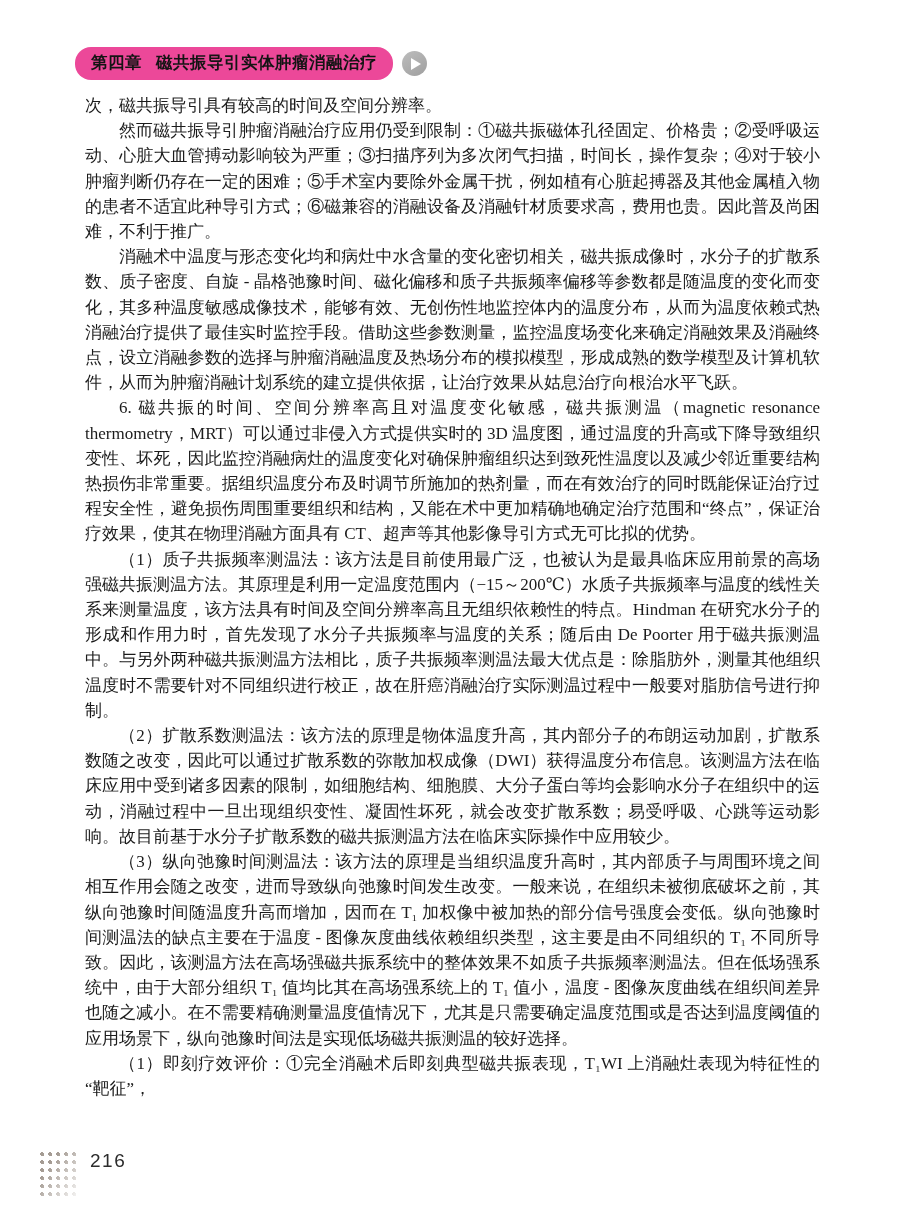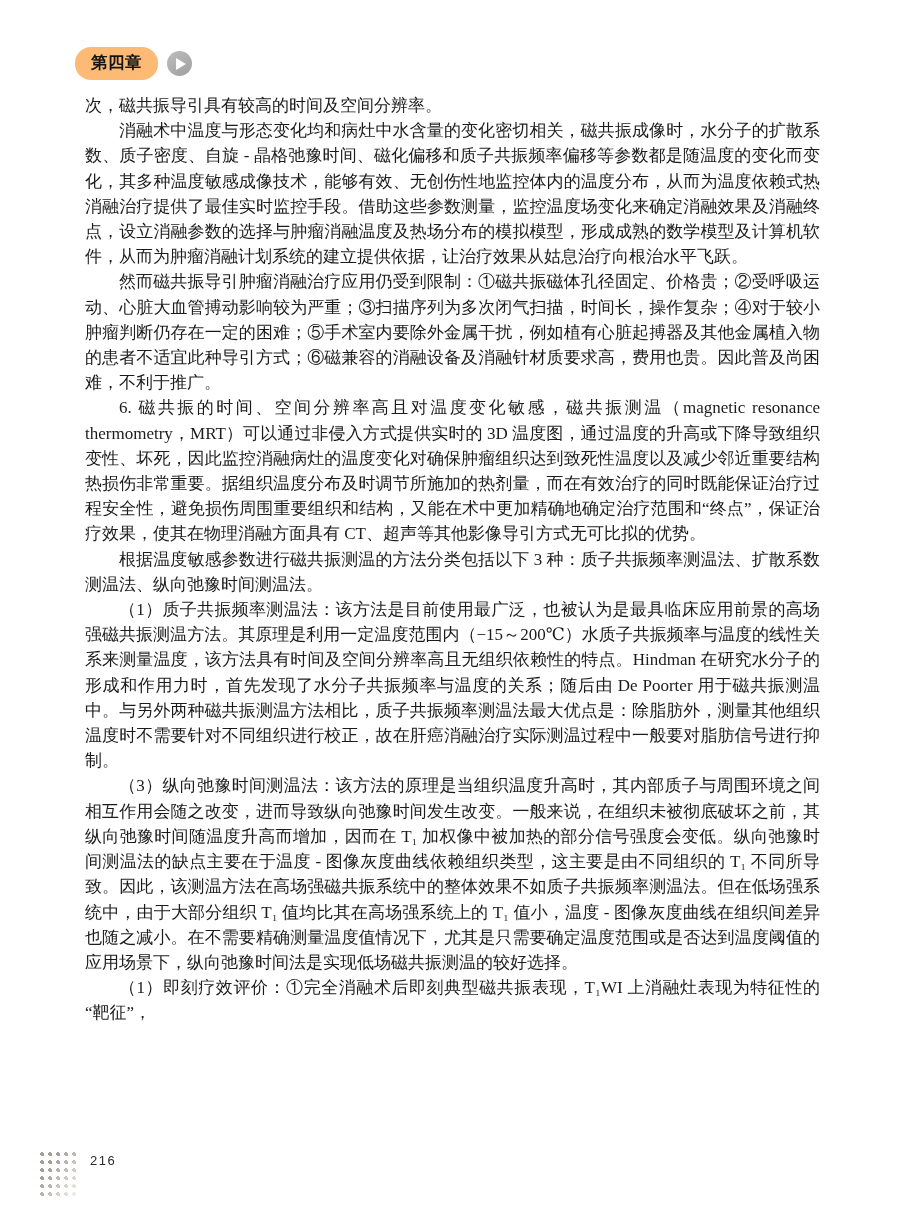--- a/index.html
+++ b/index.html
@@ -10,21 +10,21 @@
     font-family:"Liberation Serif","DejaVu Serif",serif;
     color:#1b1b1b;
     overflow:hidden;
   }
   
   .chapter-header{
     position:absolute; left:75px; top:47px;
     display:flex; align-items:center; gap:9px;
   }
   .chapter-pill{
-    background:#fdba74;
+    background:#ec4899;
     border-radius:16px;
     padding:5px 16px 6px 16px;
     display:flex; align-items:center; gap:14px;
     font-family:"Liberation Sans","DejaVu Sans",sans-serif;
     font-weight:bold; font-size:16.5px; color:#141414;
     letter-spacing:.5px;
     white-space:nowrap;
   }
   .arrow-circle{
     width:25px; height:25px; border-radius:50%;
@@ -58,45 +58,46 @@
   .dots{
     width:40px; height:48px; margin-top:2px;
     background-image:
       linear-gradient(125deg, rgba(255,255,255,0) 25%, rgba(255,255,255,.92) 96%),
       radial-gradient(circle at 2.2px 2.2px, #a59c94 1.9px, transparent 2.1px);
     background-size:100% 100%, 8px 8px;
     background-repeat:no-repeat, repeat;
   }
   .page-number{
     font-family:"Liberation Sans","DejaVu Sans",sans-serif;
-    font-size:13px; color:#2c2c2c; letter-spacing:1.5px;
+    font-size:19px; color:#2c2c2c; letter-spacing:1.5px;
     line-height:22px;
   }
 </style>
 </head>
 <body>
 
 <div>
 
   <header class="chapter-header">
     <div class="chapter-pill">
       <span>第四章</span>
+      <span>磁共振导引实体肿瘤消融治疗</span>
     </div>
     <span class="arrow-circle">
       <span class="arrow-tri"></span>
     </span>
   </header>
 
   <main class="body-text">
     <p class="continuation">次，磁共振导引具有较高的时间及空间分辨率。</p>
+    <p>然而磁共振导引肿瘤消融治疗应用仍受到限制：①磁共振磁体孔径固定、价格贵；②受呼吸运动、心脏大血管搏动影响较为严重；③扫描序列为多次闭气扫描，时间长，操作复杂；④对于较小肿瘤判断仍存在一定的困难；⑤手术室内要除外金属干扰，例如植有心脏起搏器及其他金属植入物的患者不适宜此种导引方式；⑥磁兼容的消融设备及消融针材质要求高，费用也贵。因此普及尚困难，不利于推广。</p>
     <p>消融术中温度与形态变化均和病灶中水含量的变化密切相关，磁共振成像时，水分子的扩散系数、质子密度、自旋 - 晶格弛豫时间、磁化偏移和质子共振频率偏移等参数都是随温度的变化而变化，其多种温度敏感成像技术，能够有效、无创伤性地监控体内的温度分布，从而为温度依赖式热消融治疗提供了最佳实时监控手段。借助这些参数测量，监控温度场变化来确定消融效果及消融终点，设立消融参数的选择与肿瘤消融温度及热场分布的模拟模型，形成成熟的数学模型及计算机软件，从而为肿瘤消融计划系统的建立提供依据，让治疗效果从姑息治疗向根治水平飞跃。</p>
-    <p>然而磁共振导引肿瘤消融治疗应用仍受到限制：①磁共振磁体孔径固定、价格贵；②受呼吸运动、心脏大血管搏动影响较为严重；③扫描序列为多次闭气扫描，时间长，操作复杂；④对于较小肿瘤判断仍存在一定的困难；⑤手术室内要除外金属干扰，例如植有心脏起搏器及其他金属植入物的患者不适宜此种导引方式；⑥磁兼容的消融设备及消融针材质要求高，费用也贵。因此普及尚困难，不利于推广。</p>
     <p>6. 磁共振的时间、空间分辨率高且对温度变化敏感，磁共振测温（magnetic resonance thermometry，MRT）可以通过非侵入方式提供实时的 3D 温度图，通过温度的升高或下降导致组织变性、坏死，因此监控消融病灶的温度变化对确保肿瘤组织达到致死性温度以及减少邻近重要结构热损伤非常重要。据组织温度分布及时调节所施加的热剂量，而在有效治疗的同时既能保证治疗过程安全性，避免损伤周围重要组织和结构，又能在术中更加精确地确定治疗范围和“终点”，保证治疗效果，使其在物理消融方面具有 CT、超声等其他影像导引方式无可比拟的优势。</p>
-    <p>根据温度敏感参数进行磁共振测温的方法分类包括以下 3 种：质子共振频率测温法、扩散系数测温法、纵向弛豫时间测温法。</p>
     <p>（1）质子共振频率测温法：该方法是目前使用最广泛，也被认为是最具临床应用前景的高场强磁共振测温方法。其原理是利用一定温度范围内（−15～200℃）水质子共振频率与温度的线性关系来测量温度，该方法具有时间及空间分辨率高且无组织依赖性的特点。Hindman 在研究水分子的形成和作用力时，首先发现了水分子共振频率与温度的关系；随后由 De Poorter 用于磁共振测温中。与另外两种磁共振测温方法相比，质子共振频率测温法最大优点是：除脂肪外，测量其他组织温度时不需要针对不同组织进行校正，故在肝癌消融治疗实际测温过程中一般要对脂肪信号进行抑制。</p>
+    <p>（2）扩散系数测温法：该方法的原理是物体温度升高，其内部分子的布朗运动加剧，扩散系数随之改变，因此可以通过扩散系数的弥散加权成像（DWI）获得温度分布信息。该测温方法在临床应用中受到诸多因素的限制，如细胞结构、细胞膜、大分子蛋白等均会影响水分子在组织中的运动，消融过程中一旦出现组织变性、凝固性坏死，就会改变扩散系数；易受呼吸、心跳等运动影响。故目前基于水分子扩散系数的磁共振测温方法在临床实际操作中应用较少。</p>
     <p>（3）纵向弛豫时间测温法：该方法的原理是当组织温度升高时，其内部质子与周围环境之间相互作用会随之改变，进而导致纵向弛豫时间发生改变。一般来说，在组织未被彻底破坏之前，其纵向弛豫时间随温度升高而增加，因而在 T₁ 加权像中被加热的部分信号强度会变低。纵向弛豫时间测温法的缺点主要在于温度 - 图像灰度曲线依赖组织类型，这主要是由不同组织的 T₁ 不同所导致。因此，该测温方法在高场强磁共振系统中的整体效果不如质子共振频率测温法。但在低场强系统中，由于大部分组织 T₁ 值均比其在高场强系统上的 T₁ 值小，温度 - 图像灰度曲线在组织间差异也随之减小。在不需要精确测量温度值情况下，尤其是只需要确定温度范围或是否达到温度阈值的应用场景下，纵向弛豫时间法是实现低场磁共振测温的较好选择。</p>
     <p>（1）即刻疗效评价：①完全消融术后即刻典型磁共振表现，T₁WI 上消融灶表现为特征性的“靶征”，</p>
   </main>
 
   <footer class="page-footer">
     <span class="dots"></span>
     <span class="page-number">216</span>
   </footer>
 
 </div>

